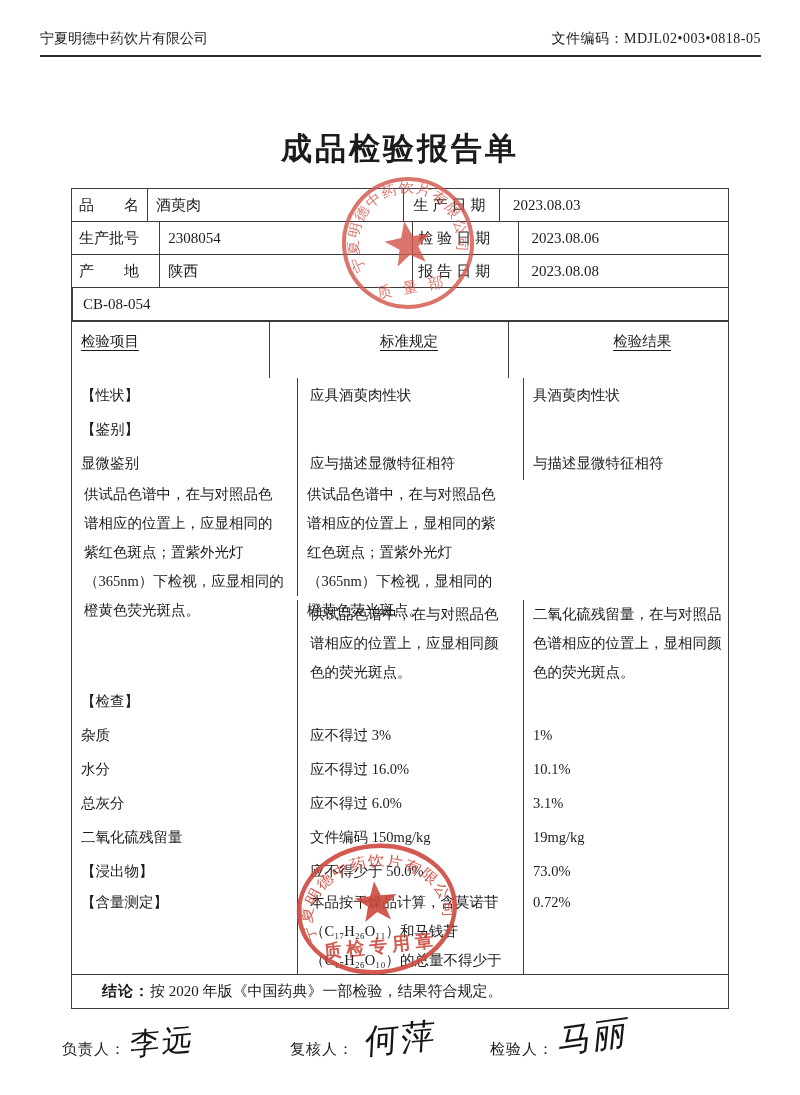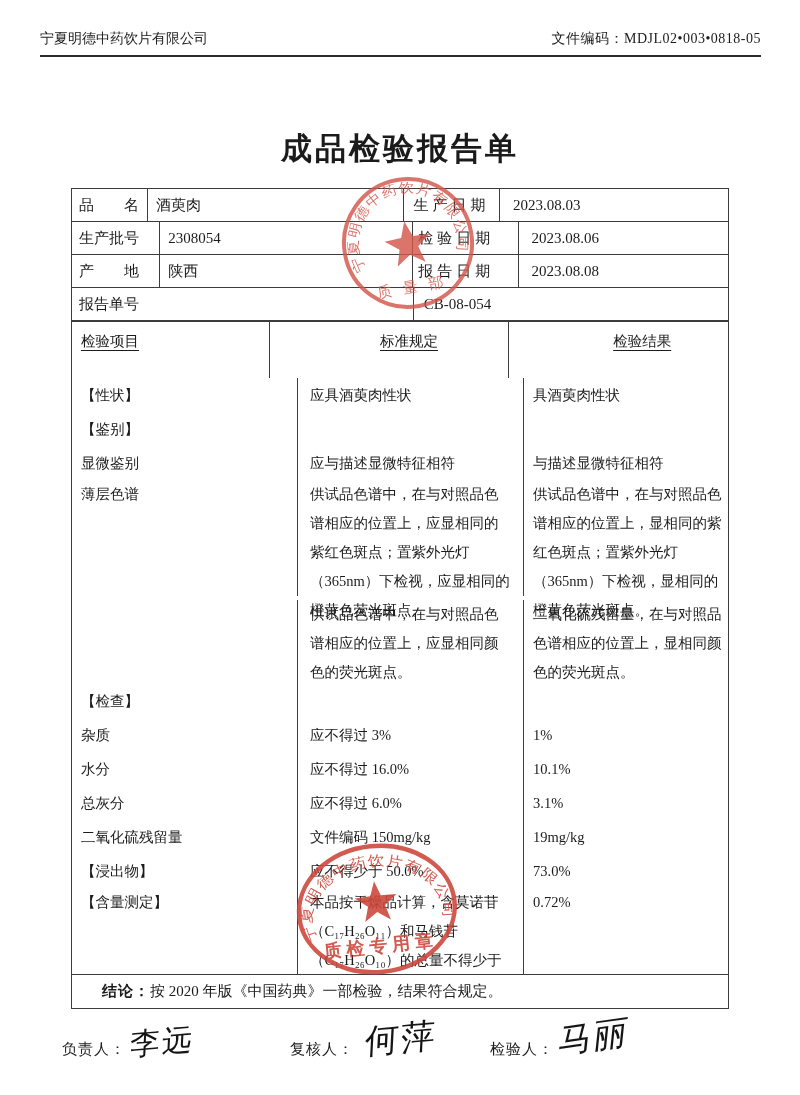--- a/index.html
+++ b/index.html
@@ -94,21 +94,20 @@
     <div class="info-cell ic-dlabel">检验日期</div>
     <div class="info-cell ic-dvalue">2023.08.06</div>
   </div>
   <div class="info-row">
     <div class="info-cell ic-label">产　　地</div>
     <div class="info-cell ic-value">陕西</div>
     <div class="info-cell ic-dlabel">报告日期</div>
     <div class="info-cell ic-dvalue">2023.08.08</div>
   </div>
   <div class="info-row">
-    <div class="info-cell ic-rlabel">报告单号</div>
     <div class="info-cell ic-rvalue">CB-08-054</div>
   </div>
 </div>
 
 <div class="insp-table">
   <div class="insp-row insp-head">
     <div class="insp-c1"><span>检验项目</span></div>
     <div class="insp-c2"><span>标准规定</span></div>
     <div class="insp-c3"><span>检验结果</span></div>
   </div>
@@ -121,21 +120,20 @@
     <div class="insp-c1">【鉴别】</div>
     <div class="insp-c2"></div>
     <div class="insp-c3"></div>
   </div>
   <div class="insp-row r-simple">
     <div class="insp-c1">显微鉴别</div>
     <div class="insp-c2">应与描述显微特征相符</div>
     <div class="insp-c3">与描述显微特征相符</div>
   </div>
   <div class="insp-row r-para rp1">
-    <div class="insp-c1">薄层色谱</div>
     <div class="insp-c2">供试品色谱中，在与对照品色谱相应的位置上，应显相同的紫红色斑点；置紫外光灯（365nm）下检视，应显相同的橙黄色荧光斑点。</div>
     <div class="insp-c3">供试品色谱中，在与对照品色谱相应的位置上，显相同的紫红色斑点；置紫外光灯（365nm）下检视，显相同的橙黄色荧光斑点。</div>
   </div>
   <div class="insp-row r-para rp2">
     <div class="insp-c1"></div>
     <div class="insp-c2">供试品色谱中，在与对照品色谱相应的位置上，应显相同颜色的荧光斑点。</div>
     <div class="insp-c3">二氧化硫残留量，在与对照品色谱相应的位置上，显相同颜色的荧光斑点。</div>
   </div>
   <div class="insp-row r-simple">
     <div class="insp-c1">【检查】</div>

